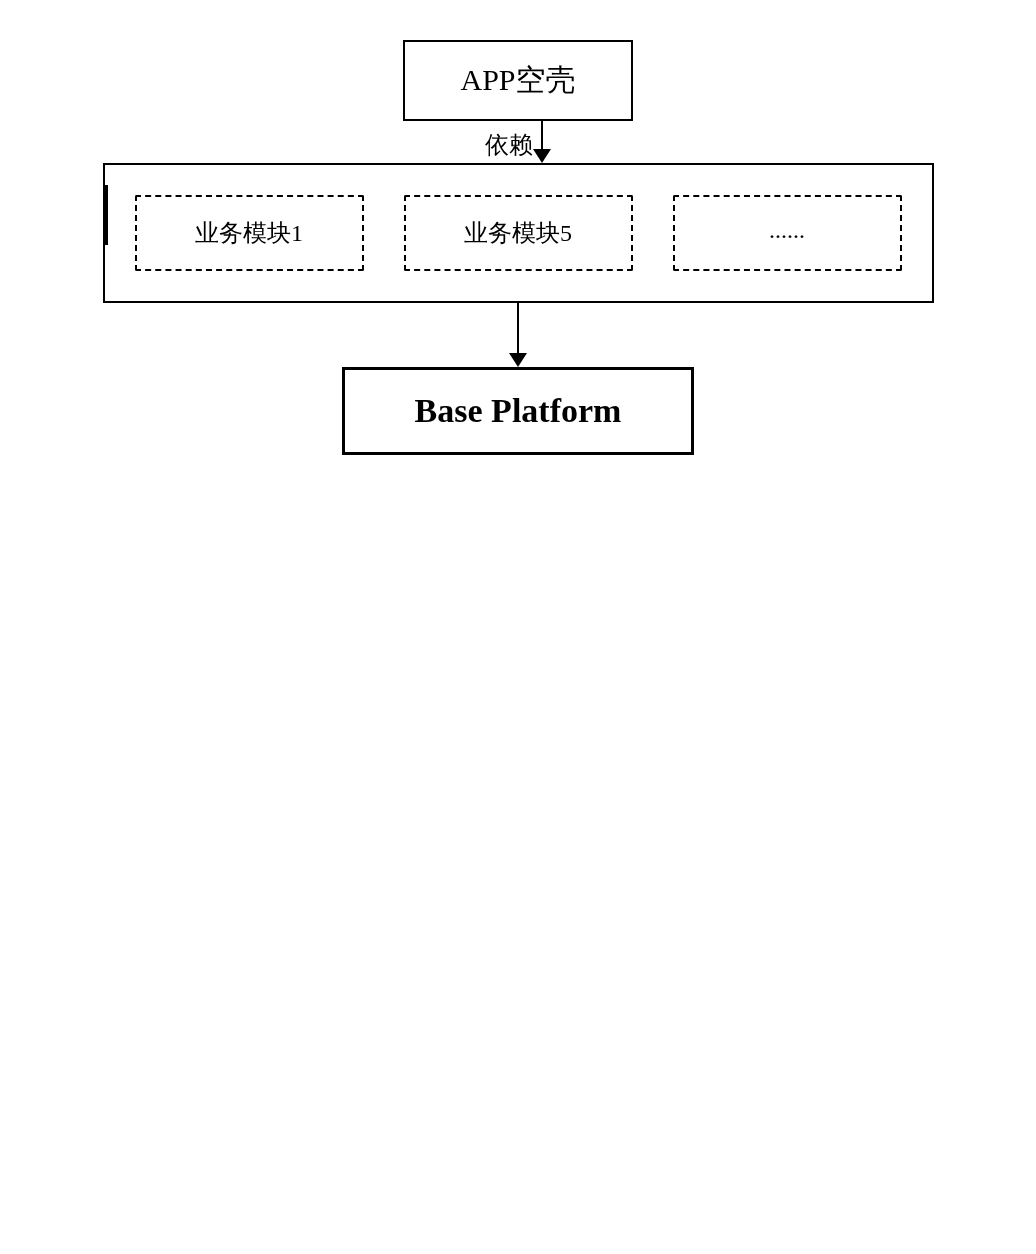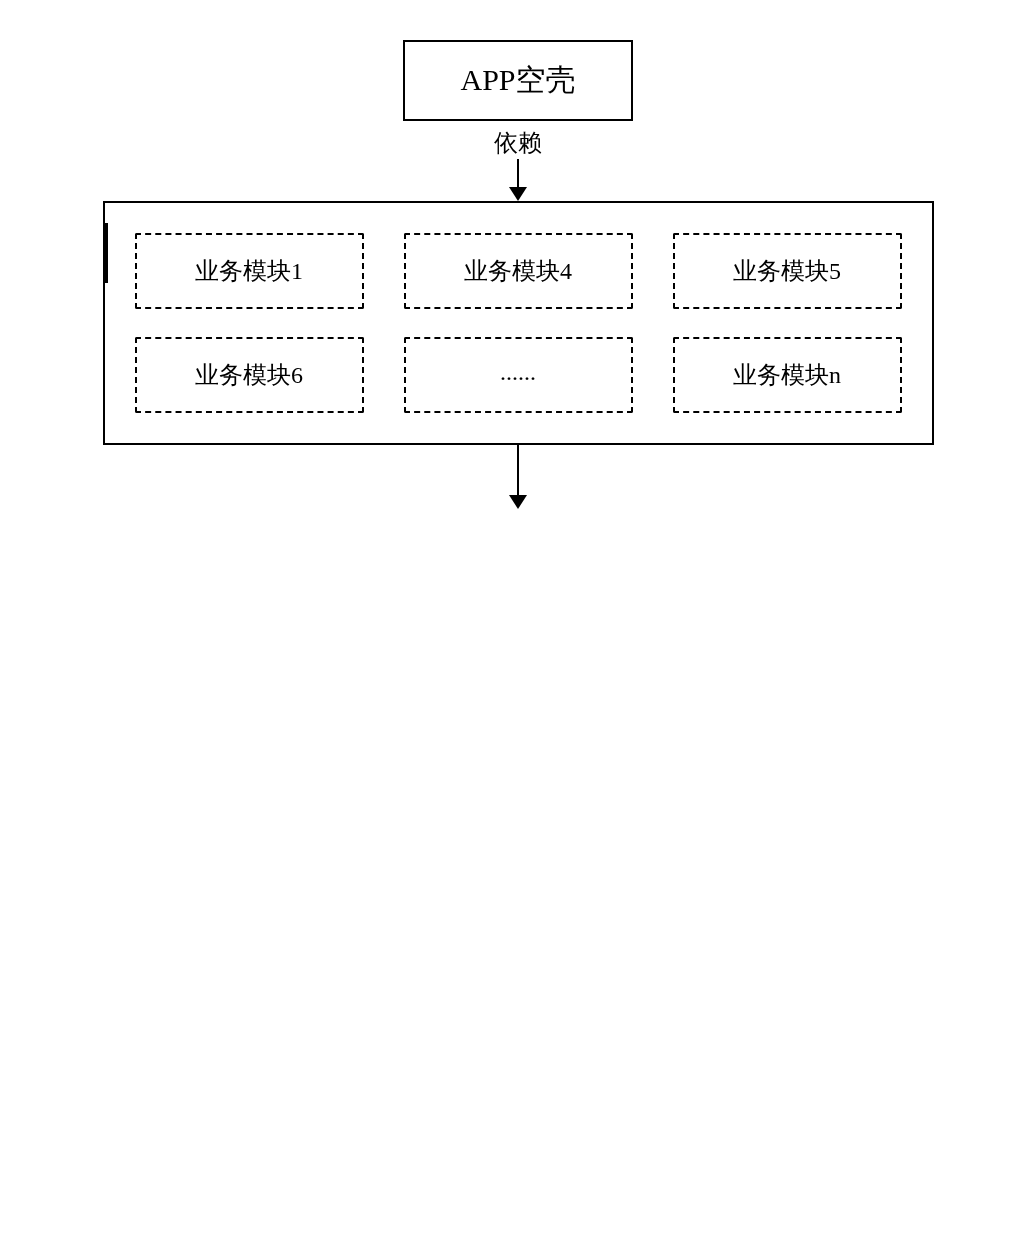--- a/index.html
+++ b/index.html
@@ -37,21 +37,21 @@
       font-size: 30px;
       font-weight: normal;
       color: #000;
       background: #fff;
       white-space: nowrap;
     }
 
     
     .connector {
       display: flex;
-      flex-direction: column;
+      flex-direction: row;
       align-items: center;
       gap: 0;
     }
 
     .connector-label {
       font-size: 24px;
       color: #000;
       margin-top: 6px;
       margin-bottom: 0px;
     }
@@ -173,37 +173,31 @@
 
   <div class="platform-outer-box">
     <div class="left-accent"></div>
     <div class="modules-grid">
 
       <div class="module-box">
         <span class="module-text">业务模块1</span>
       </div>
 
       <div class="module-box">
-        <span class="module-text">业务模块4</span>
-      </div>
-      <div class="module-box">
         <span class="module-text">业务模块5</span>
-      </div>
-      <div class="module-box">
-        <span class="module-text">业务模块6</span>
       </div>
 
       <div class="module-box">
         <span class="module-text">......</span>
       </div>
-      <div class="module-box">
-        <span class="module-text">业务模块n</span>
-      </div>
     </div>
   </div>
 
   <div class="bottom-connector">
     <div class="shaft-top"></div>
     <div class="arrow-head-down"></div>
   </div>
 
+  <div class="base-platform-box">
+    <span>Base Platform</span>
+  </div>
 
 </div>
 
 </body></html>

